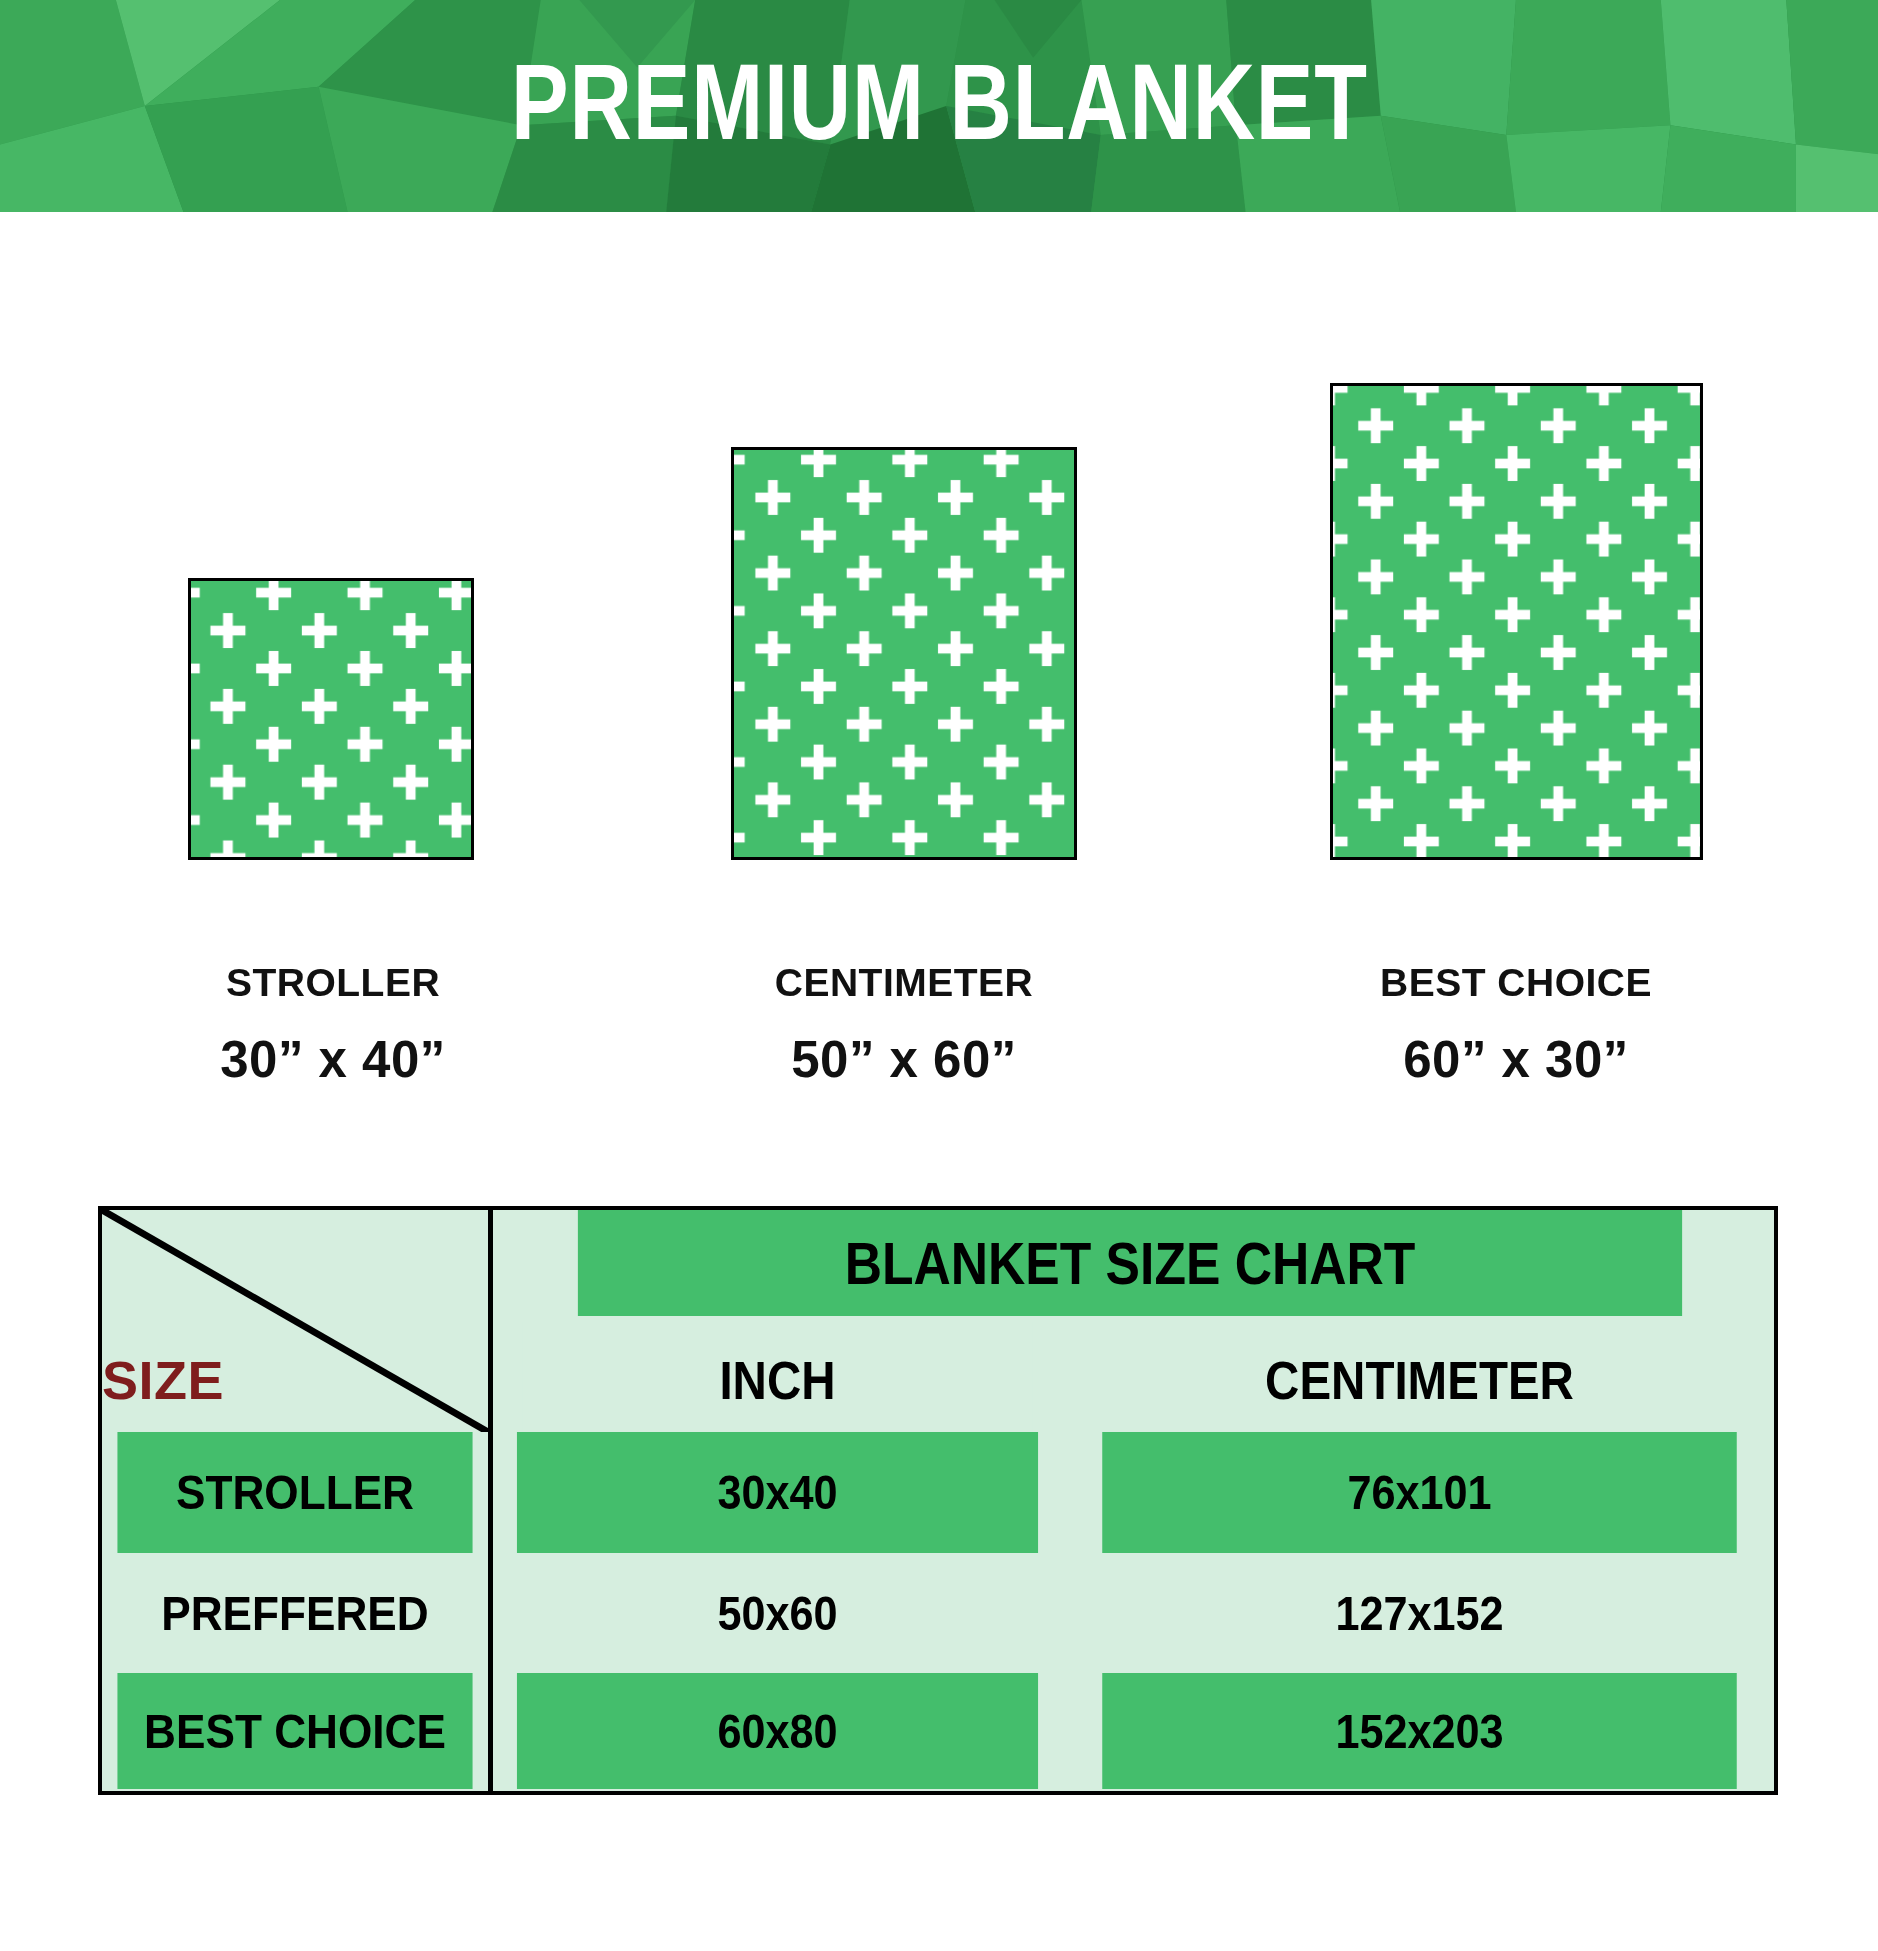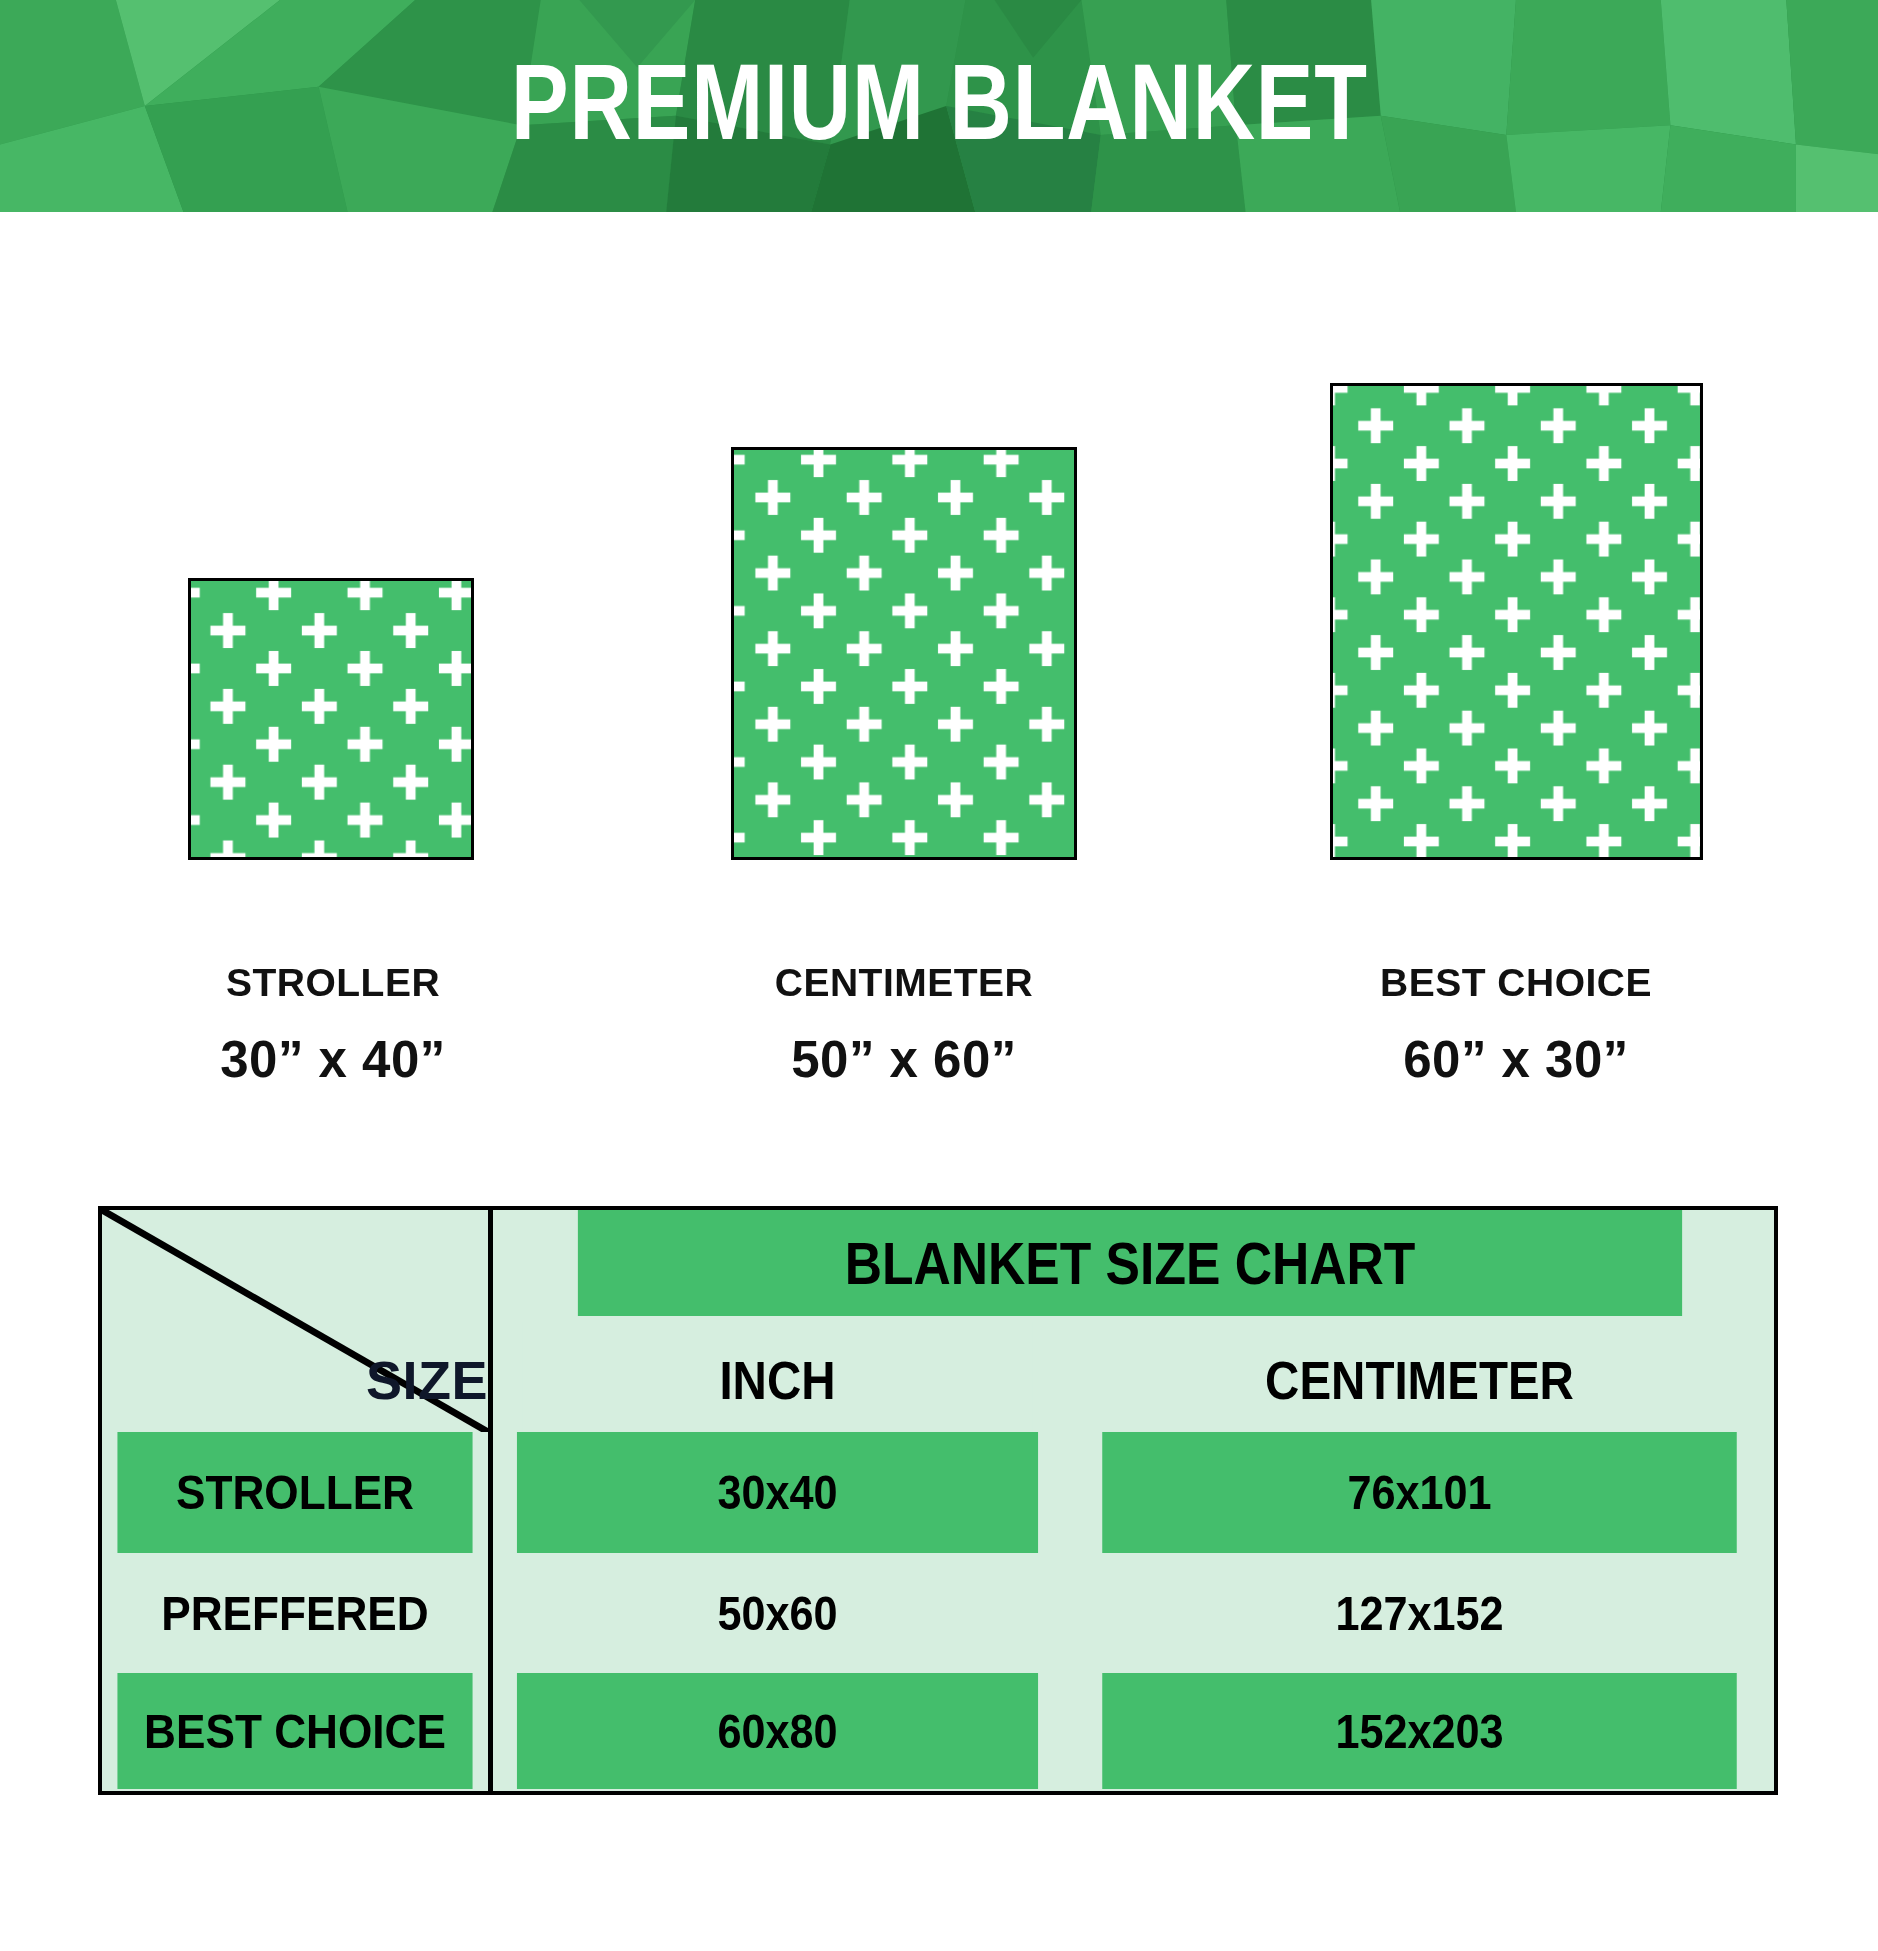--- a/index.html
+++ b/index.html
@@ -175,25 +175,25 @@
     left: 0; top: 0;
     width: 386px;
     height: 222px;
     display: block;
   }
   #corner-size-label {
     position: absolute;
     left: 0;
     bottom: 21px;
     width: 386px;
-    text-align: right;
+    text-align: left;
     font-family: "Liberation Sans", sans-serif;
     font-weight: bold;
     font-size: 54px;
-    color: #0f172a;
+    color: #7f1d1d;
     letter-spacing: 0.5px;
   }
 
   .title-cell {
     font-size: 60px;
     letter-spacing: 0px;
     transform: scaleX(0.86);
   }
   .head-cell {
     font-size: 54px;

